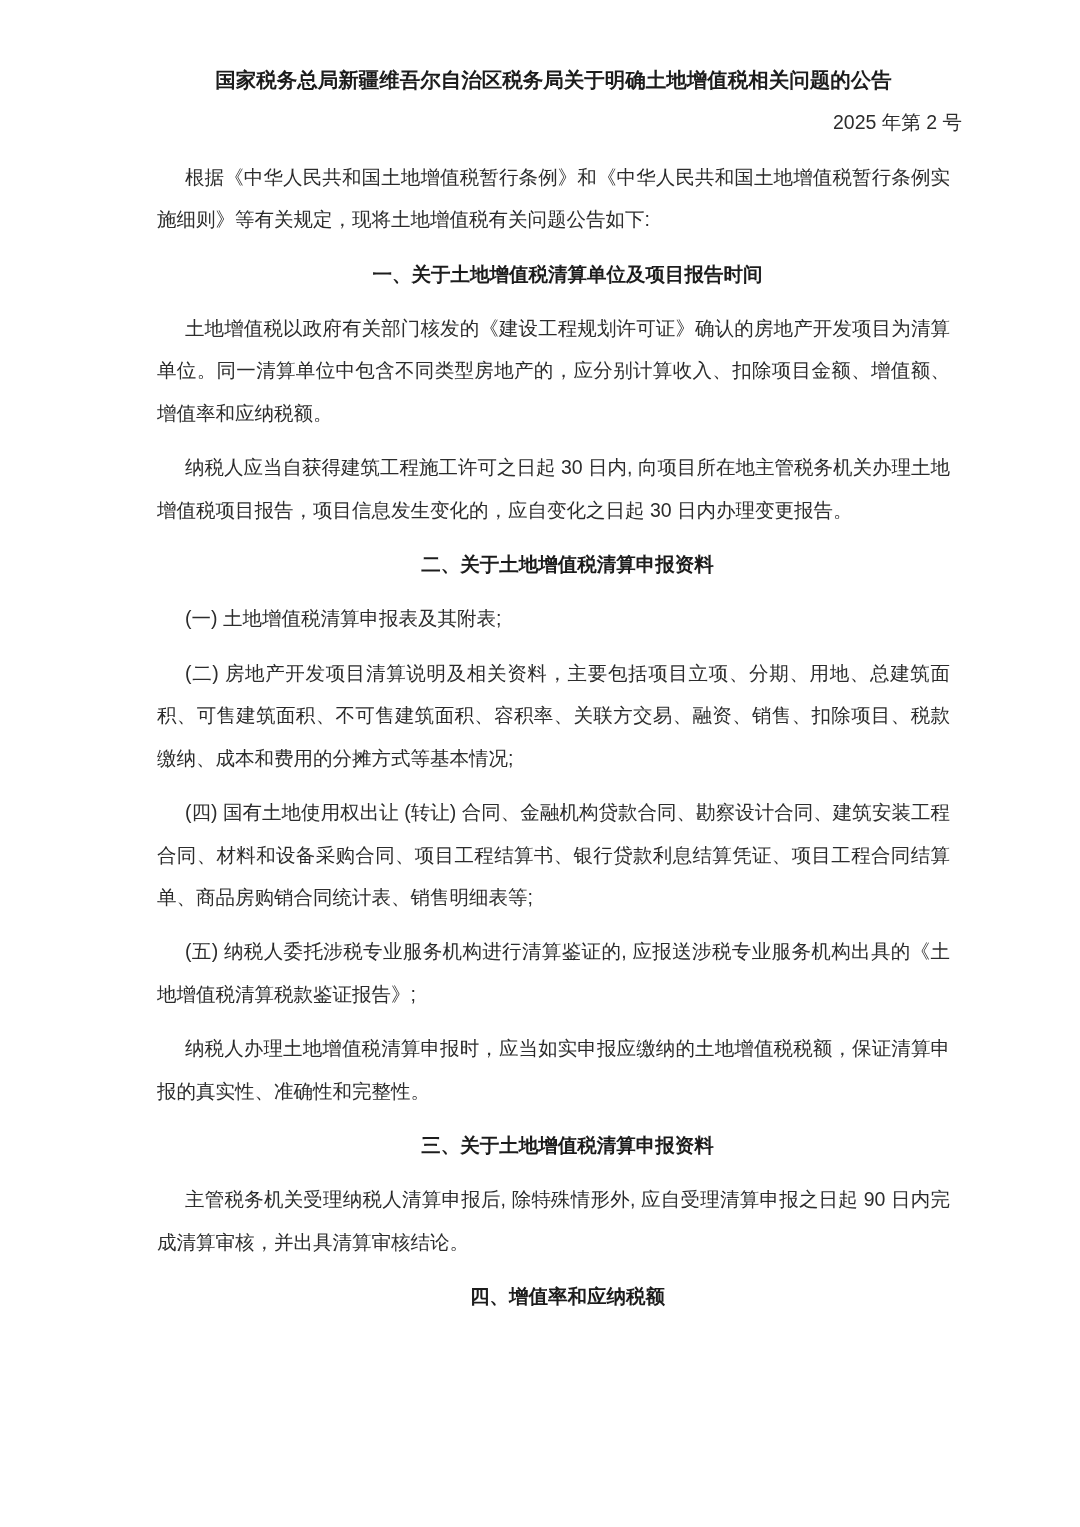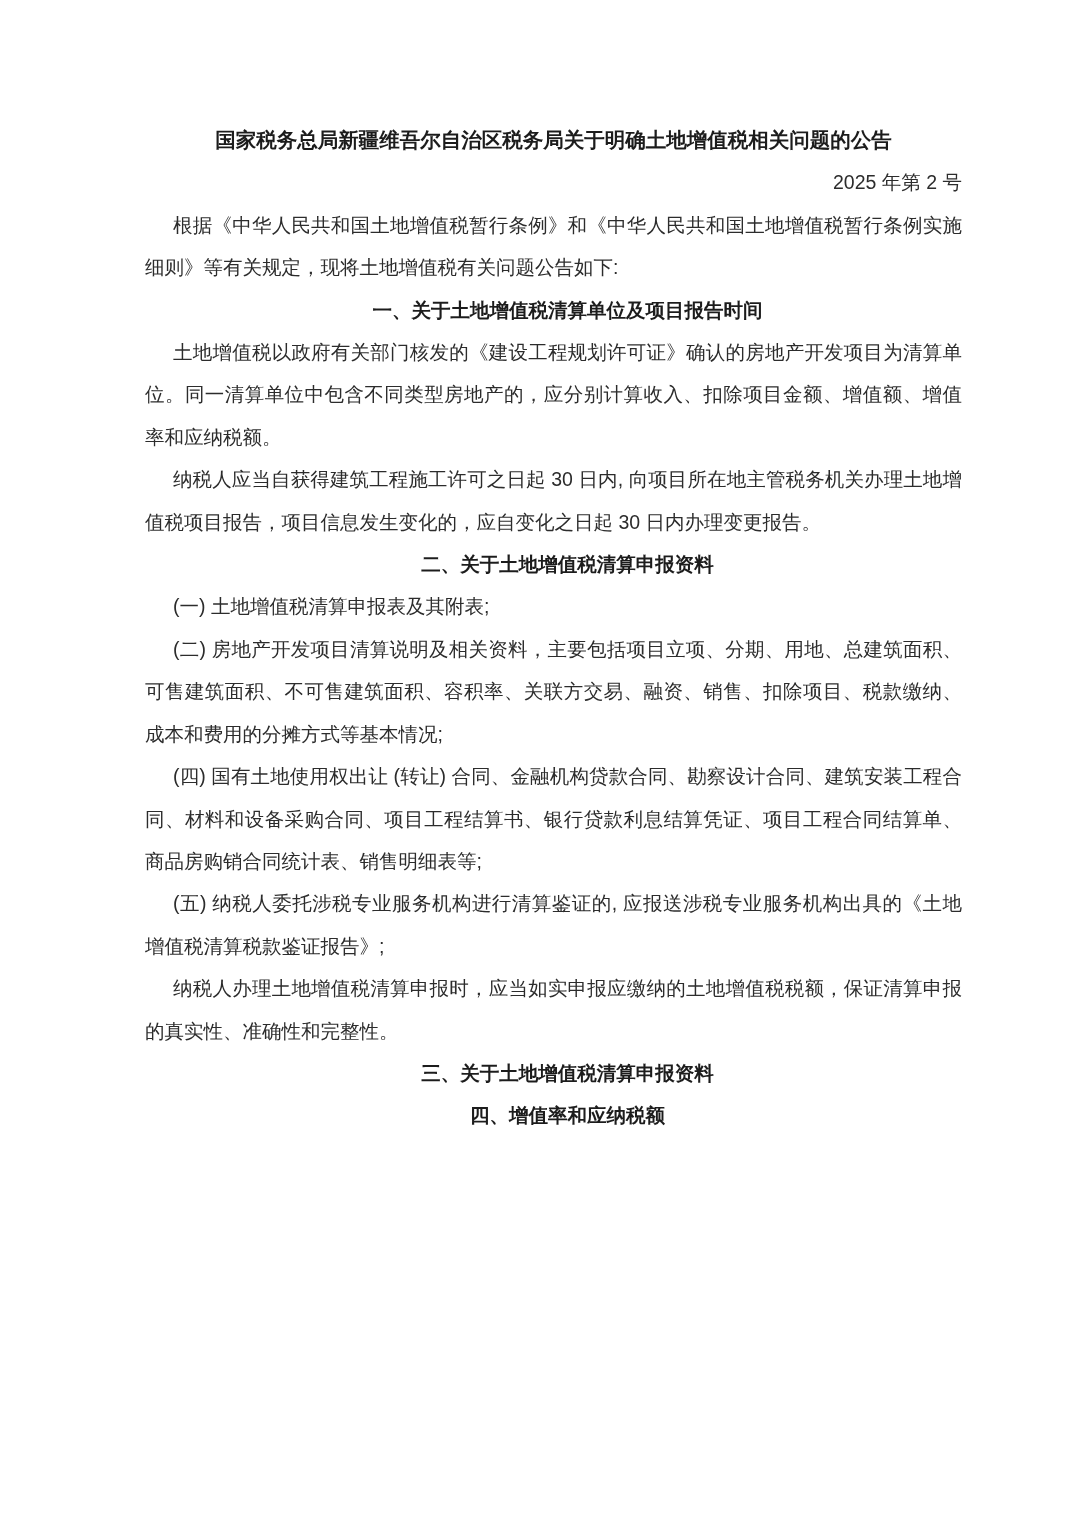--- a/index.html
+++ b/index.html
@@ -6,42 +6,42 @@
     margin: 0;
     padding: 0;
     background: #ffffff;
   }
   .page {
     position: relative;
     box-sizing: border-box;
     width: 1080px;
     height: 1527px;
     background: #ffffff;
-    padding: 119px 118px 0 145px;
+    padding: 59px 118px 0 145px;
     font-family: "Liberation Sans", "DejaVu Sans", sans-serif;
     font-size: 19.5px;
     line-height: 42.4px;
     color: #2c2c2c;
     overflow: hidden;
   }
   .doc-title {
     margin: 0;
     text-align: center;
     font-size: 20.5px;
     font-weight: bold;
     color: #1c1c1c;
     text-indent: 0;
   }
   .doc-number {
     margin: 0;
     text-align: right;
     text-indent: 0;
   }
   .para {
-    margin: 0;
+    margin: 12px;
     text-indent: 28px;
     text-align: justify;
   }
   .sec-heading {
     margin: 0;
     text-indent: 28px;
     font-weight: bold;
     color: #1c1c1c;
     font-size: 19.5px;
     text-align: center;
@@ -74,16 +74,17 @@
 
   <p class="para">(四) 国有土地使用权出让 (转让) 合同、金融机构贷款合同、勘察设计合同、建筑安装工程合同、材料和设备采购合同、项目工程结算书、银行贷款利息结算凭证、项目工程合同结算单、商品房购销合同统计表、销售明细表等;</p>
 
   <p class="para">(五) 纳税人委托涉税专业服务机构进行清算鉴证的, 应报送涉税专业服务机构出具的《土地增值税清算税款鉴证报告》;</p>
 
 
   <p class="para">纳税人办理土地增值税清算申报时，应当如实申报应缴纳的土地增值税税额，保证清算申报的真实性、准确性和完整性。</p>
 
   <h2 class="sec-heading">三、关于土地增值税清算申报资料</h2>
 
+  <p class="para">主管税务机关受理纳税人清算申报后, 除特殊情形外, 应自受理清算申报之日起 90 日内完成清算审核，并出具清算审核结论。</p>
 
   <h2 class="sec-heading">四、增值率和应纳税额</h2>
 
 </div>
 
 </body></html>

